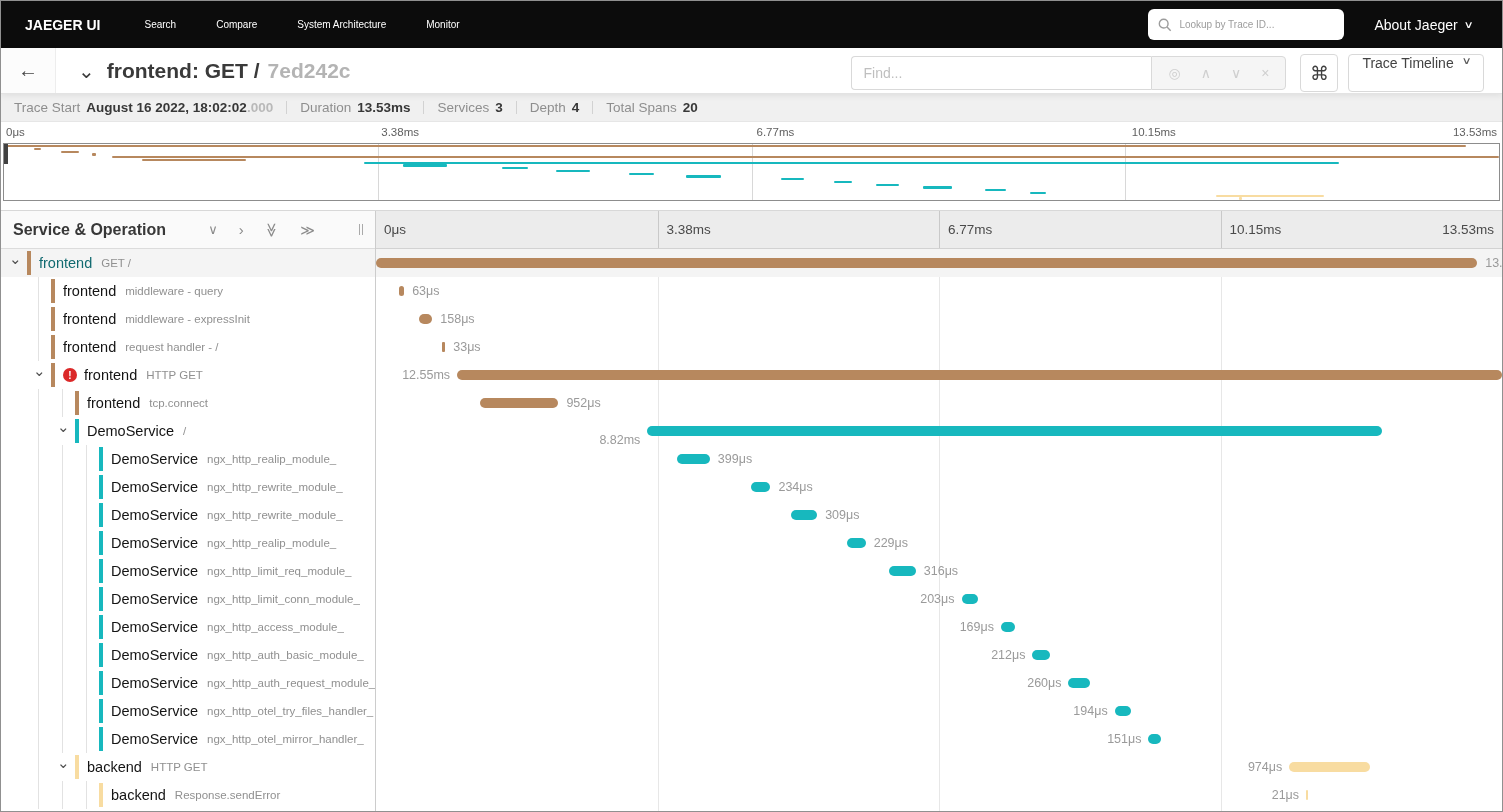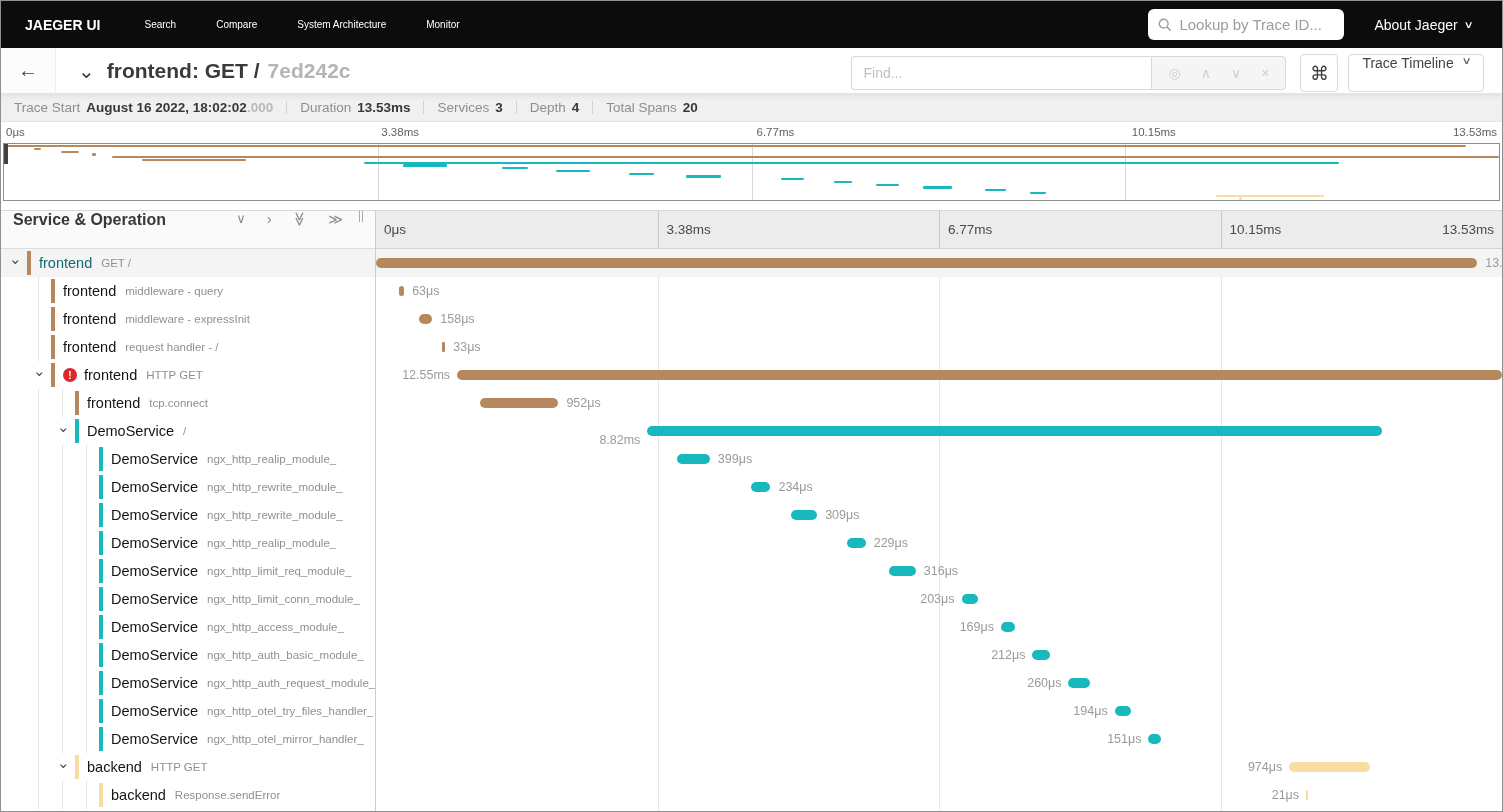--- a/index.html
+++ b/index.html
@@ -8,21 +8,21 @@
     position:relative; width:1503px; height:812px; overflow:hidden;
     background:#0c4a6e; border:1px solid #909090;
     font-family:"Liberation Sans", sans-serif; -webkit-font-smoothing:antialiased;
   }
   
   .topnav { height:47px; background:#0c0c0c; display:flex; align-items:center; padding:0 24px; }
   .brand { color:#fff; font-size:14px; font-weight:700; margin-right:44px; white-space:nowrap; }
   .navitem { color:#fff; font-size:10px; margin-right:40px; cursor:pointer; white-space:nowrap; }
   .lookup { margin-left:auto; width:196px; height:31px; background:#fff; border-radius:6px;
             display:flex; align-items:center; padding:0 10px; gap:7px; }
-  .lookup .ph { color:#9c9c9c; font-size:15px; white-space:nowrap; overflow:hidden; }
+  .lookup .ph { color:#9c9c9c; font-size:10px; white-space:nowrap; overflow:hidden; }
   .about { color:#fff; font-size:14px; margin-left:30px; margin-right:6px; display:flex; align-items:center; gap:7px; cursor:pointer; }
   .dd-caret { font-size:10px; color:#fff; transform:scaleX(1.4); display:inline-block; }
   
   .trace-header { position:relative; height:46px; background:#fff; display:flex; align-items:center;
                   border-bottom:1px solid #e3e3e3; box-shadow:0 2px 6px rgba(0,0,0,.07); z-index:5; }
   .back { width:55px; height:100%; display:flex; align-items:center; justify-content:center;
           border-right:1px solid #ededed; font-size:20px; color:#444; cursor:pointer; background:#fcfcfc; }
   .title-chevron { margin-left:22px; font-size:20px; color:#3a3a3a; line-height:10px; cursor:pointer; }
   .page-title { font-size:21px; font-weight:700; color:#3a3a3a; margin-left:12px; white-space:nowrap; }
   .trace-id { color:#b4b4b4; font-weight:600; margin-left:8px; }
@@ -52,21 +52,21 @@
   .mini-tick.last { right:5px; padding:0; }
   .mini-canvas { position:absolute; left:2px; right:2px; top:21px; height:58px;
                  border:1px solid #8d8d8d; background:#fff; }
   .mini-grid { position:absolute; top:0; bottom:0; width:1px; background:#d8d8d8; }
   .mini-handle { position:absolute; left:0; top:0; width:4px; height:20px; background:#414141; z-index:3; cursor:ew-resize; }
   .mini-bar { position:absolute; border-radius:1px; }
   
   .main { display:flex; height:604px; border-top:1px solid #d8d8d8; }
   .left { width:375px; flex:none; border-right:1px solid #cccccc; display:flex; flex-direction:column; background:#fff; }
   .left-head { height:38px; flex:none; background:#fafafa; border-bottom:1px solid #dcdcdc;
-               display:flex; align-items:flex-start; padding:0 12px; }
+               display:flex; align-items:center; padding:0 12px;gap:28px; }
   .left-head .lh-title { font-size:16px; font-weight:700; color:#383838; }
   .lh-icons { margin-left:auto; display:flex; align-items:center; gap:21px; color:#8b8b8b; }
   .lh-ic { font-size:13px; cursor:pointer; line-height:1; }
   .grip { margin-left:16px; display:flex; gap:2px; cursor:col-resize; }
   .grip i { width:1px; height:11px; background:#aaa; display:block; }
   .rows-left { flex:1; overflow:hidden; }
   .lrow { height:28px; display:flex; align-items:center; position:relative; cursor:pointer; background:#fff; }
   .lrow.sel { background:#f4f4f4; }
   .guide { position:absolute; top:0; bottom:0; width:1px; background:#e2e2e2; }
   .twisty { position:absolute; font-size:15px; color:#4c4c4c; line-height:8px; top:6px; }

